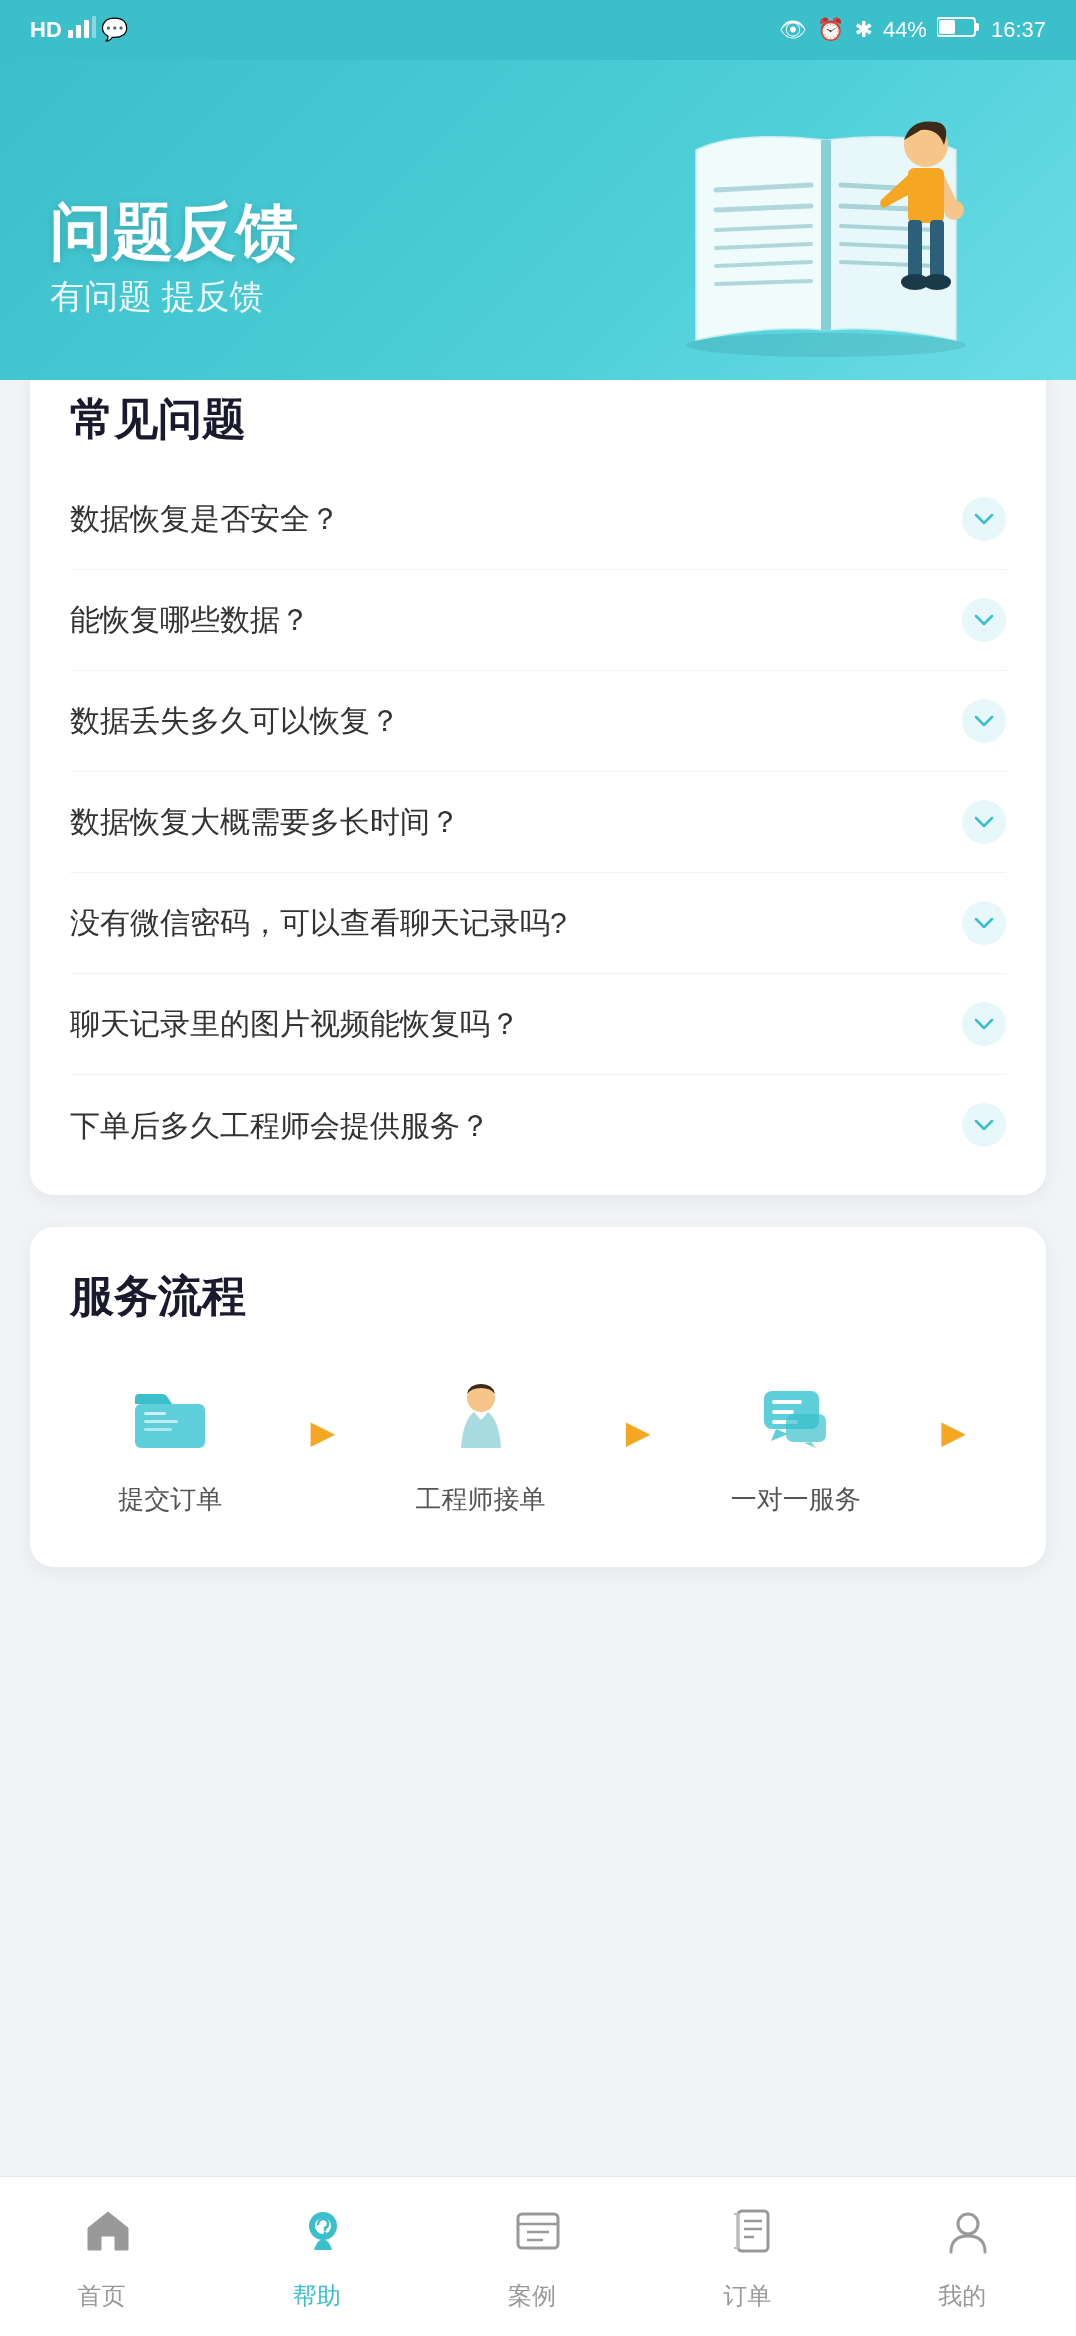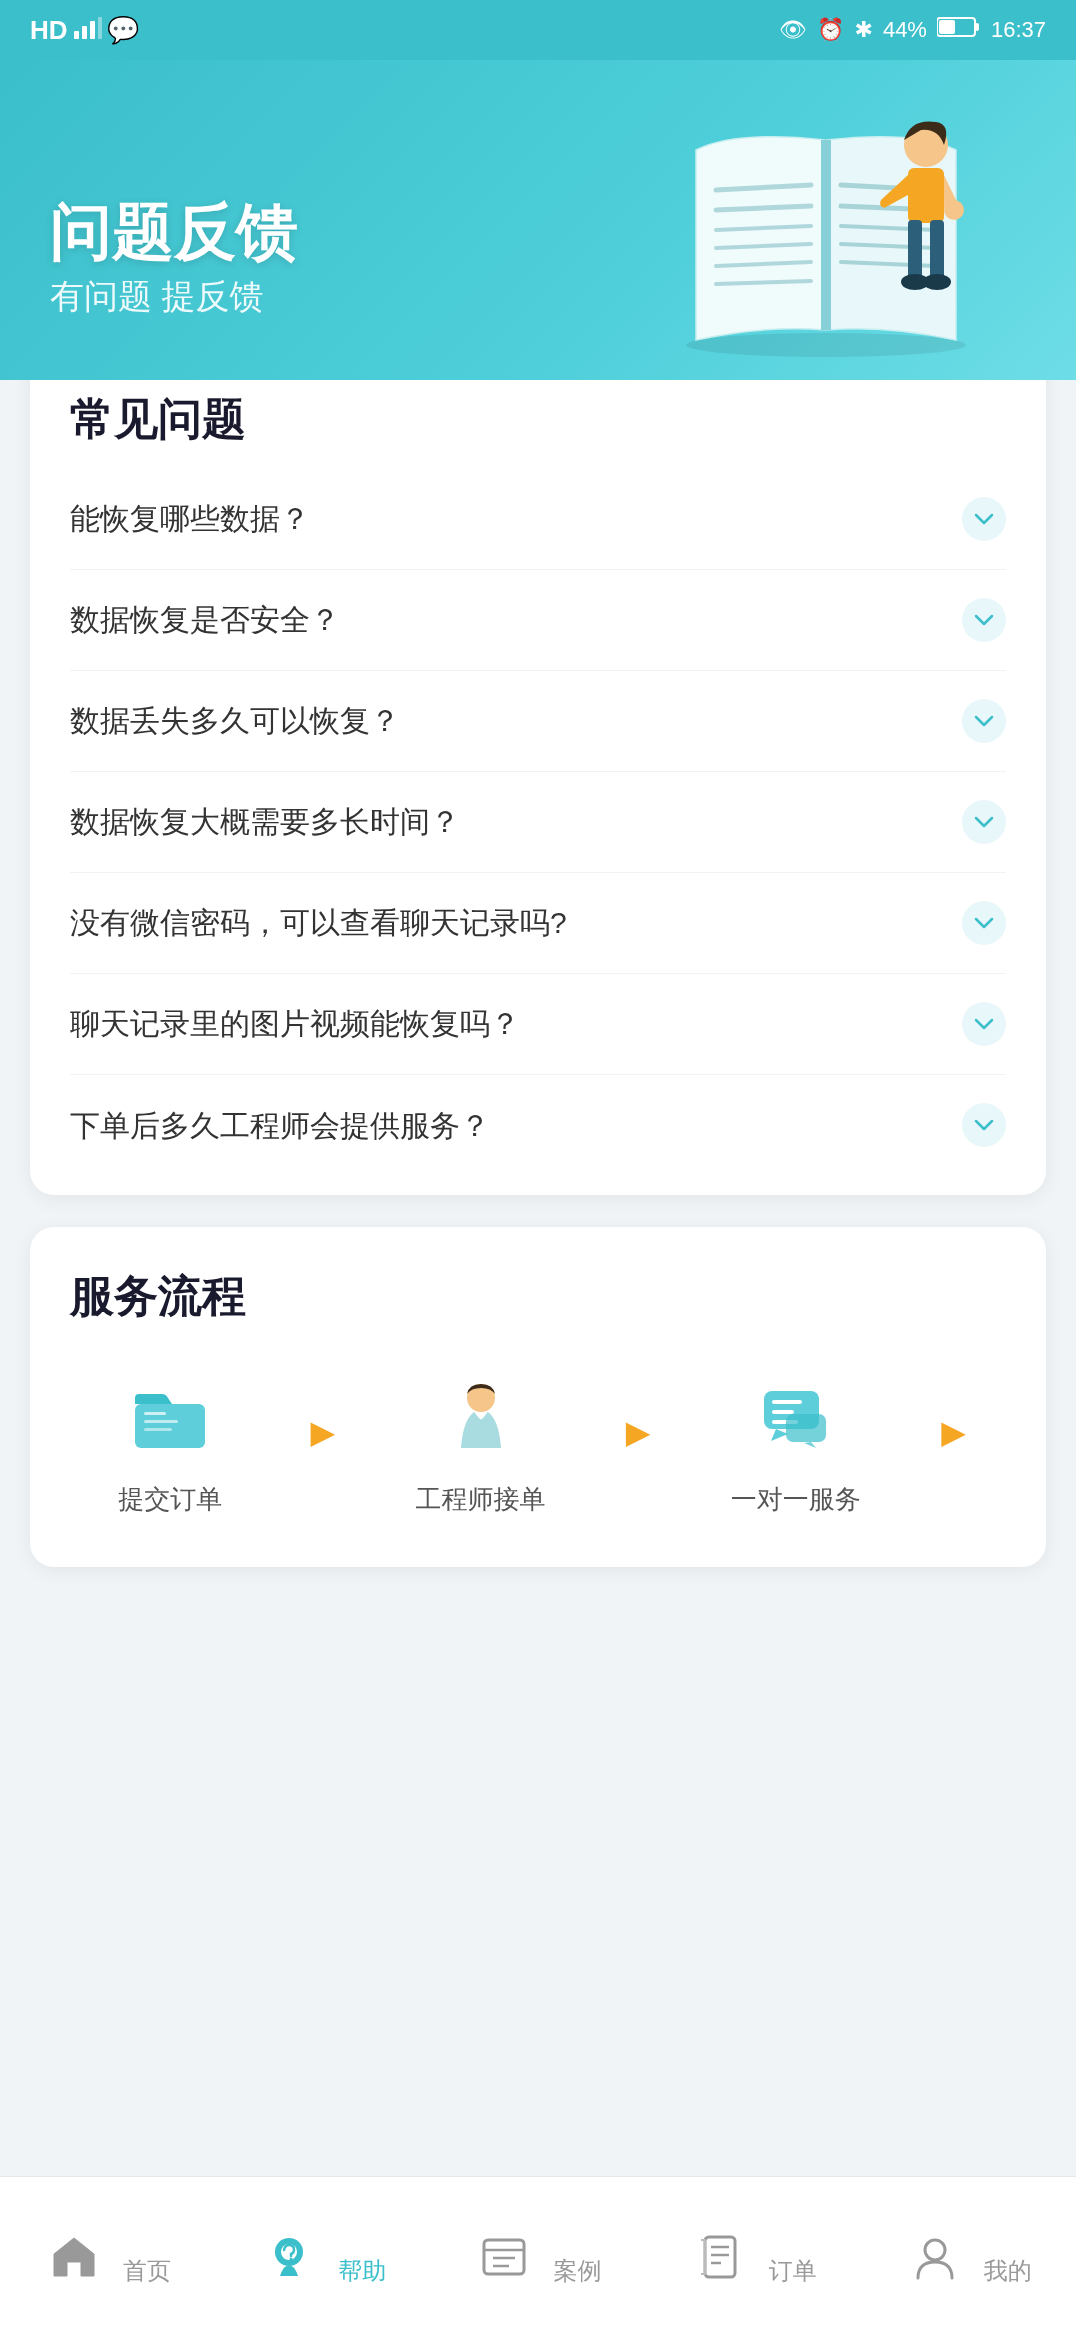--- a/index.html
+++ b/index.html
@@ -20,21 +20,21 @@
       display: flex;
       align-items: center;
       justify-content: space-between;
       padding: 0 30px;
     }
     .status-bar-left {
       display: flex;
       align-items: center;
       gap: 6px;
       color: #fff;
-      font-size: 26px;
+      font-size: 22px;
       font-weight: 600;
     }
     .status-bar-right {
       display: flex;
       align-items: center;
       gap: 10px;
       color: #fff;
       font-size: 22px;
     }
 
@@ -176,21 +176,22 @@
       height: 160px;
       background: #fff;
       border-top: 1px solid #e8e8e8;
       display: flex;
       align-items: center;
       justify-content: space-around;
       z-index: 100;
     }
     .nav-item {
       display: flex;
-      align-items: flex-end;
+      flex-direction: column;
+      align-items: flex-start;
       gap: 19px;
       cursor: pointer;
       padding: 10px 20px;
     }
     .nav-icon {
       width: 60px;
       height: 60px;
       display: flex;
       align-items: center;
       justify-content: center;
@@ -287,30 +288,30 @@
     </svg>
   </div>
 </div>
 
 <div class="main-content">
 
   <div class="card">
     <div class="card-title">常见问题</div>
 
     <div class="faq-item">
+      <span class="faq-question">数据恢复是否安全？</span>
+      <div class="faq-chevron">
+        <svg width="20" height="12" viewBox="0 0 20 12">
+            <path d="M2 2 L10 10 L18 2" stroke="#3bbfca" stroke-width="2.5" fill="none" stroke-linecap="round" stroke-linejoin="round"></path>
+          </svg>
+      </div>
+    </div>
+
+    <div class="faq-item">
       <span class="faq-question">能恢复哪些数据？</span>
-      <div class="faq-chevron">
-        <svg width="20" height="12" viewBox="0 0 20 12">
-            <path d="M2 2 L10 10 L18 2" stroke="#3bbfca" stroke-width="2.5" fill="none" stroke-linecap="round" stroke-linejoin="round"></path>
-          </svg>
-      </div>
-    </div>
-
-    <div class="faq-item">
-      <span class="faq-question">数据恢复是否安全？</span>
       <div class="faq-chevron">
         <svg width="20" height="12" viewBox="0 0 20 12">
             <path d="M2 2 L10 10 L18 2" stroke="#3bbfca" stroke-width="2.5" fill="none" stroke-linecap="round" stroke-linejoin="round"></path>
           </svg>
       </div>
     </div>
 
     <div class="faq-item">
       <span class="faq-question">数据丢失多久可以恢复？</span>
       <div class="faq-chevron">

